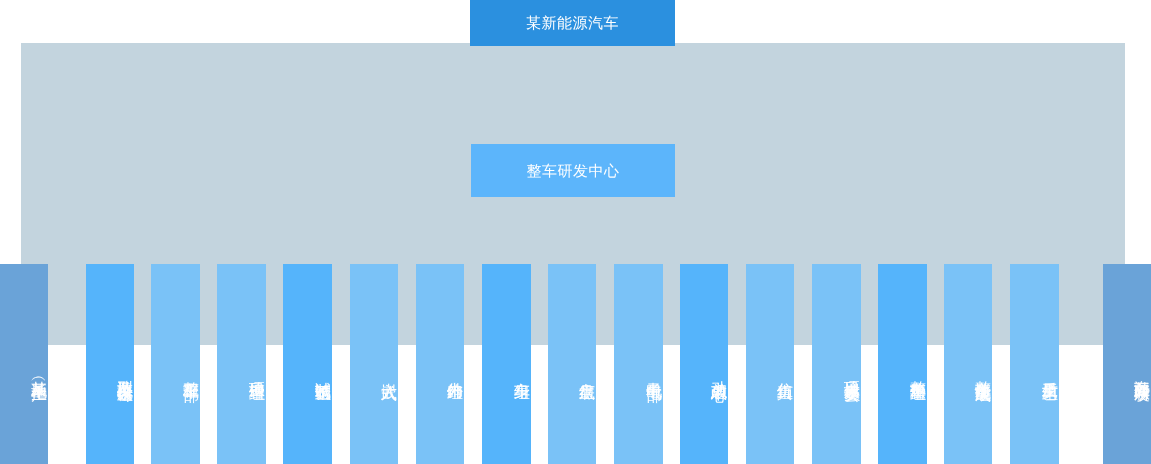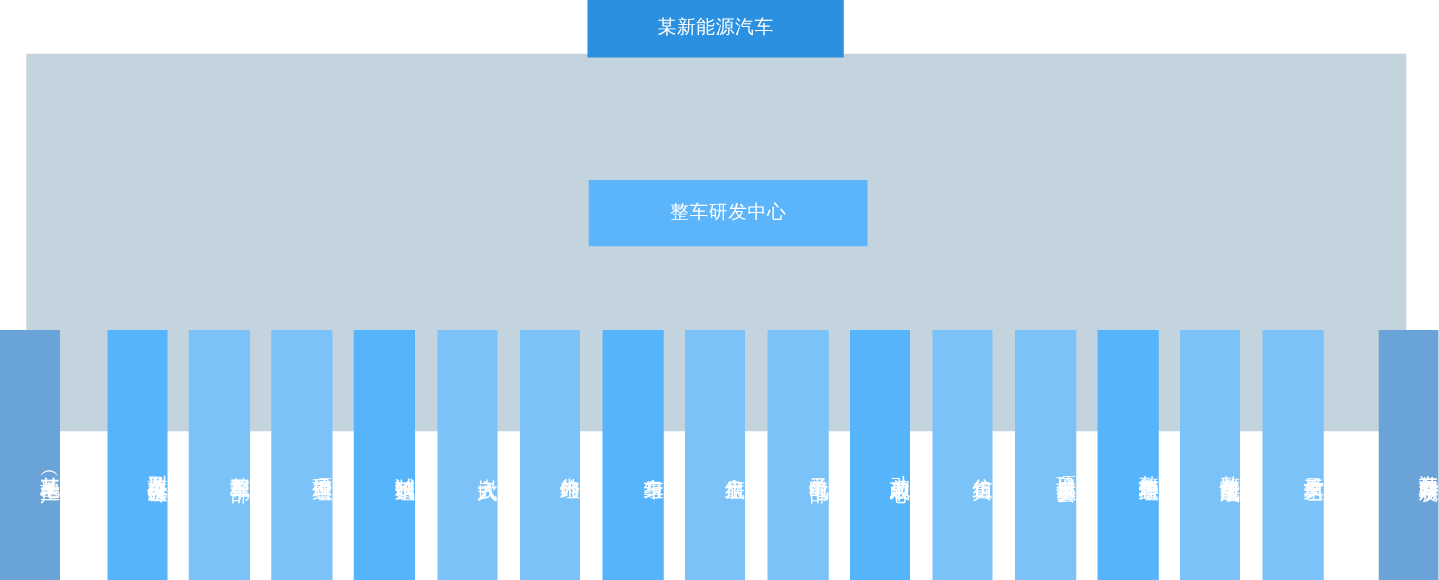--- a/index.html
+++ b/index.html
@@ -29,34 +29,33 @@
   
   .node {
     position: absolute;
     box-sizing: border-box;
     color: #ffffff;
     display: flex;
     align-items: center;
     justify-content: center;
     line-height: 1.14;
     letter-spacing: 0.5px;
-    font-family: Liberation Mono, monospace;
   }
   .node.root {
     left: 470px;
     top: 0px;
     width: 205px;
     height: 46px;
     background: #2b90df;
     font-size: 15px;
   }
   .node.level2 {
     left: 471px;
     top: 144px;
-    width: 223px;
+    width: 204px;
     height: 53px;
     background: #5cb5fb;
     font-size: 15px;
   }
   
   .leaf {
     position: absolute;
     top: 264px;
     height: 200px;
     width: 48px;

